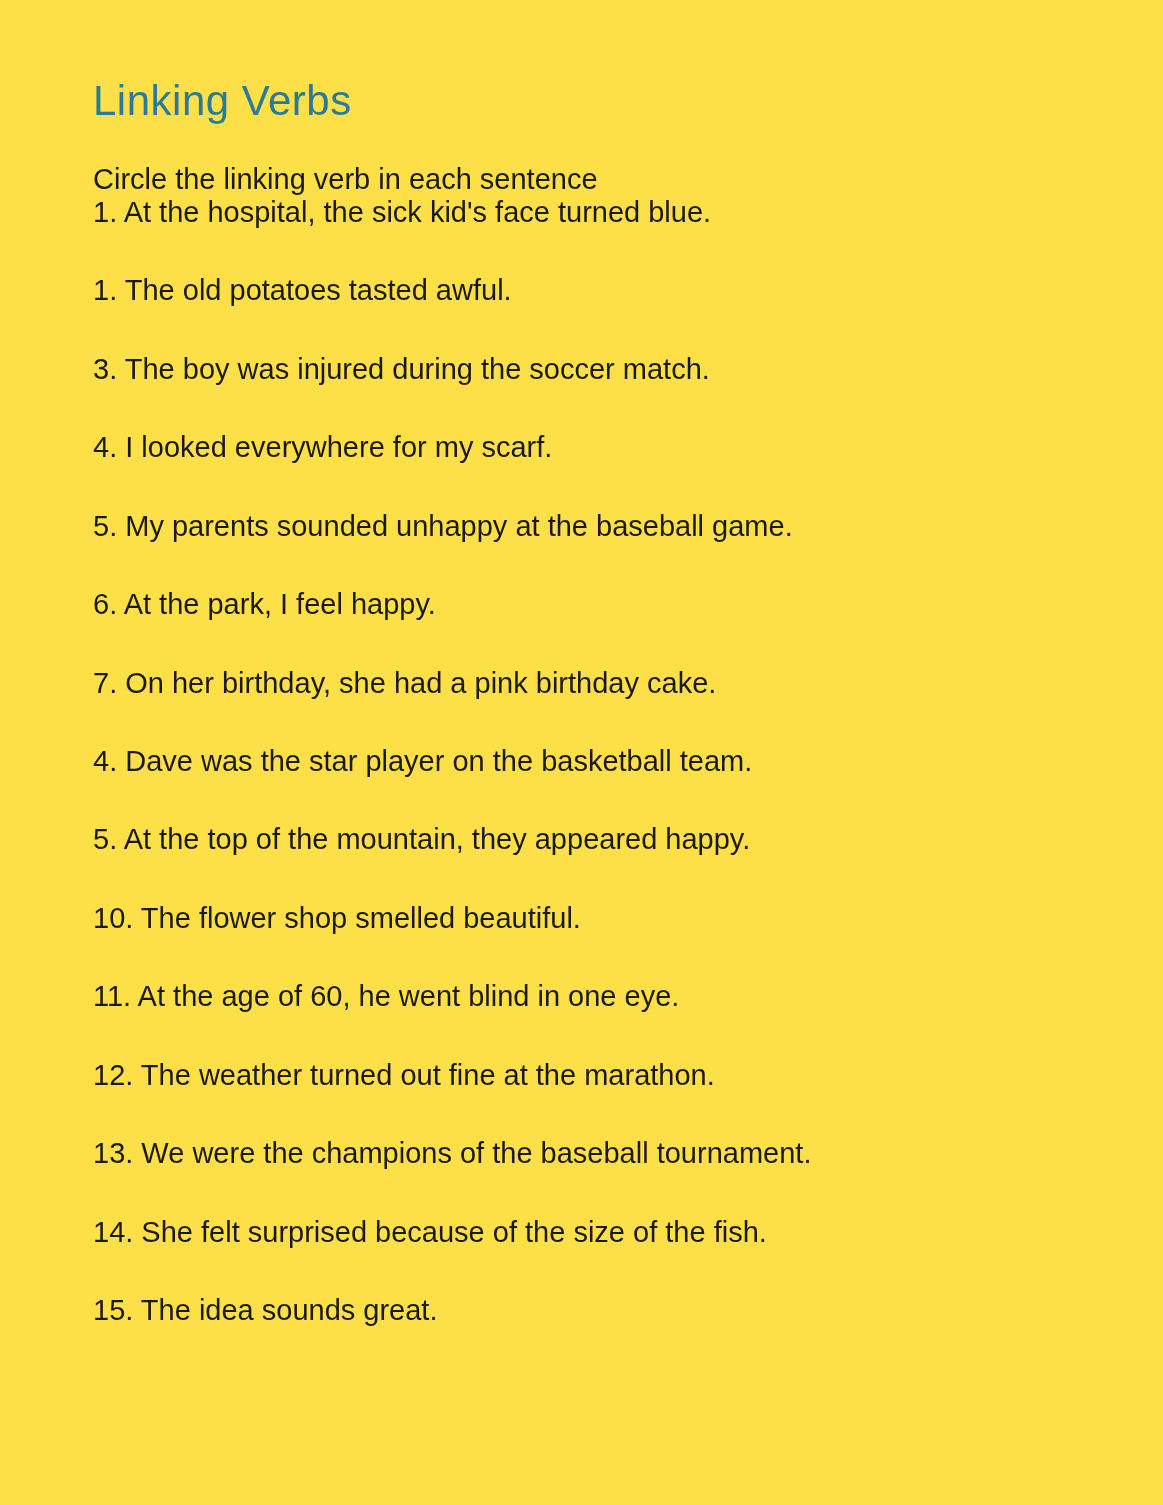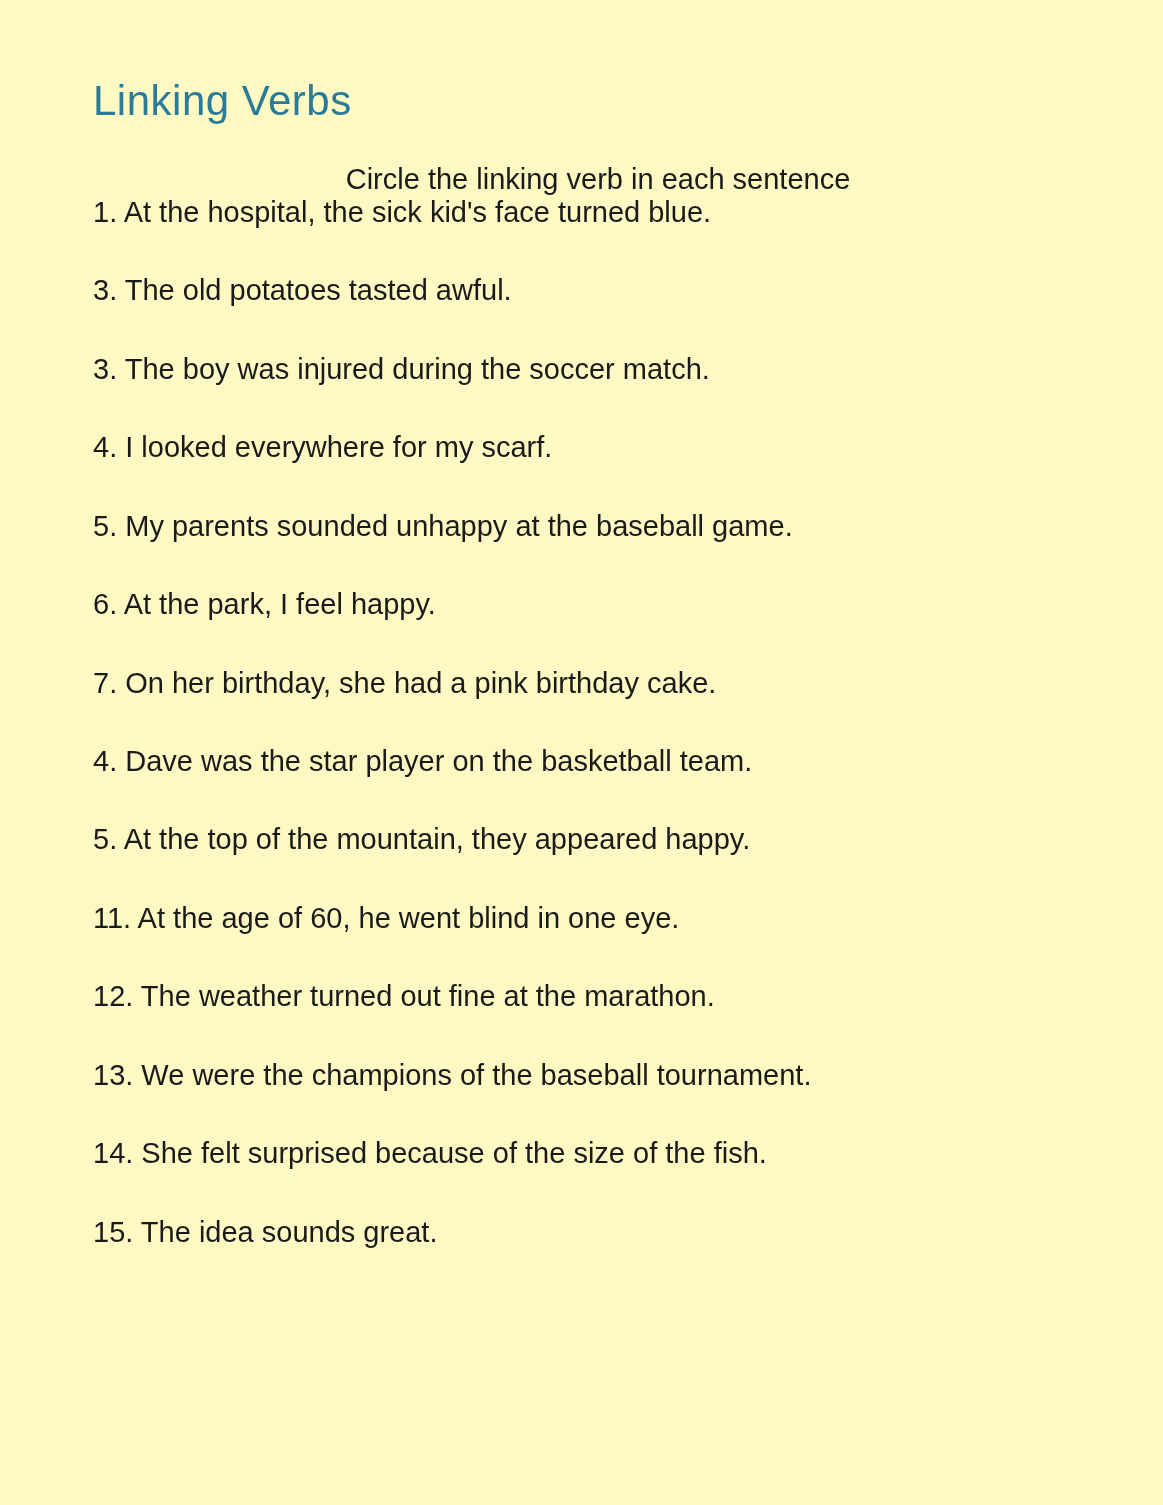--- a/index.html
+++ b/index.html
@@ -12,36 +12,35 @@
     height: 1505px;
     font-family: "Liberation Sans", sans-serif;
     color: #1a1a1a;
     overflow: hidden;
   }
   .page {
     box-sizing: border-box;
     width: 1163px;
     height: 1505px;
     padding: 78px 60px 0 93px;
-    background: #fef9c3;
+    background: #fde047;
   }
   .title {
     margin: 0 0 0 0;
     font-size: 42px;
     font-weight: 400;
     letter-spacing: 0.5px;
     line-height: 1.1;
   }
   .instruction {
     margin: 38px 0 0 0;
     font-size: 29px;
     font-weight: 400;
     line-height: 1.2;
     color: #1a1a1a;
-    text-align: center;
   }
   .sentences {
   }
   .sentence {
     margin: 0 0 48px 0;
     font-size: 29px;
     font-weight: 400;
     line-height: 1.05;
     color: #1a1a1a;
     white-space: nowrap;
@@ -49,27 +48,28 @@
 </style>
 </head>
 <body>
 
 <div class="page">
   <h1 class="title" style="color: rgb(42, 122, 153);">Linking Verbs</h1>
   <p class="instruction">Circle the linking verb in each sentence</p>
 
   <div class="sentences">
     <p class="sentence">1. At the hospital, the sick kid's face turned blue.</p>
-    <p class="sentence">3. The old potatoes tasted awful.</p>
+    <p class="sentence">1. The old potatoes tasted awful.</p>
     <p class="sentence">3. The boy was injured during the soccer match.</p>
     <p class="sentence">4. I looked everywhere for my scarf.</p>
     <p class="sentence">5. My parents sounded unhappy at the baseball game.</p>
     <p class="sentence">6. At the park, I feel happy.</p>
     <p class="sentence">7. On her birthday, she had a pink birthday cake.</p>
     <p class="sentence">4. Dave was the star player on the basketball team.</p>
     <p class="sentence">5. At the top of the mountain, they appeared happy.</p>
+    <p class="sentence">10. The flower shop smelled beautiful.</p>
     <p class="sentence">11. At the age of 60, he went blind in one eye.</p>
     <p class="sentence">12. The weather turned out fine at the marathon.</p>
     <p class="sentence">13. We were the champions of the baseball tournament.</p>
     <p class="sentence">14. She felt surprised because of the size of the fish.</p>
     <p class="sentence">15. The idea sounds great.</p>
   </div>
 </div>
 
 </body></html>

